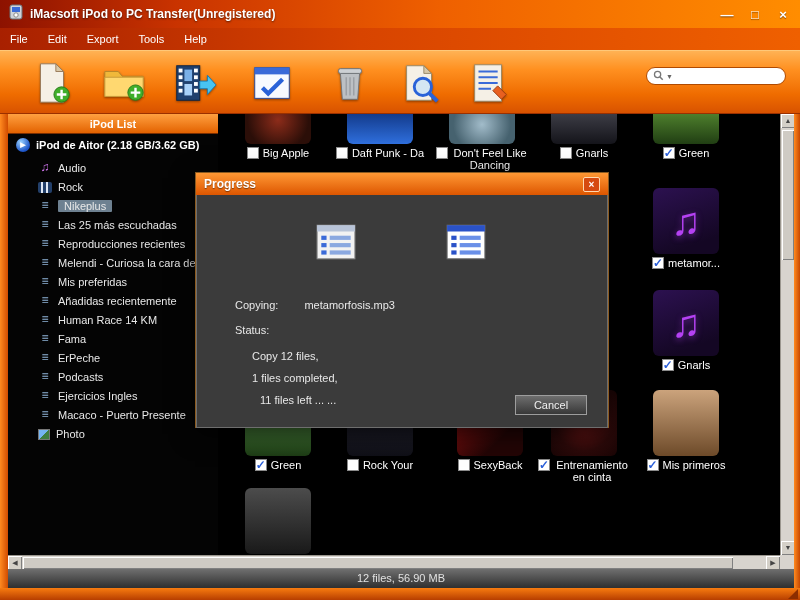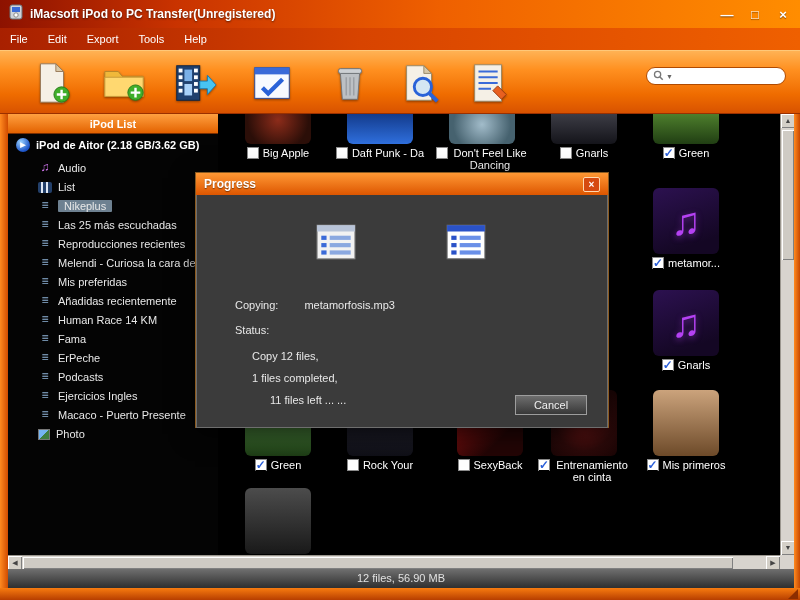--- a/index.html
+++ b/index.html
@@ -43,21 +43,21 @@
   .side-item{display:flex;align-items:center;height:19px;padding-left:30px;gap:6px;color:#e8e8e8;font-size:11px;white-space:nowrap;}
   .si{width:14px;height:13px;display:inline-block;text-align:center;font-size:12px;line-height:13px;flex:0 0 14px;}
   .icon-audio::before{content:"♫";color:#d478f2;}
   .icon-video{background:repeating-linear-gradient(90deg,#23406b 0 3px,#dfe8f5 3px 5px,#23406b 5px 8px,#dfe8f5 8px 10px,#23406b 10px 13px);border-radius:2px;height:11px;margin-top:1px;}
   .icon-playlist::before{content:"≡";color:#8fb4d8;font-weight:bold;}
   .icon-photo{background:linear-gradient(135deg,#74b4f2 50%,#3f7e3f 50%);border:1px solid #777;height:11px;width:12px;flex:0 0 12px;margin-top:1px;}
   .sel-bg{background:#6e8191;padding:0 6px;border-radius:1px;}
 
   
   .main{position:absolute;left:218px;top:114px;width:562px;height:441px;background:#000;overflow:hidden;}
-  .tile{position:absolute;width:100px;text-decoration:underline;}
+  .tile{position:absolute;width:100px;}
   .art{width:66px;height:66px;margin:0 auto;border-radius:6px;position:relative;}
   .r1 .art{height:30px;border-radius:0 0 6px 6px;}
   .trow{display:flex;align-items:flex-start;justify-content:center;gap:4px;margin-top:3px;}
   .cb{width:12px;height:12px;background:#fff;border:1px solid #8a8a8a;flex:0 0 12px;margin-top:0;}
   .ck{display:block;color:#2b5fd9;font-weight:bold;font-size:12px;line-height:10px;margin-left:0;}
   .tlabel{font-size:11px;color:#fff;max-width:76px;text-align:center;line-height:12px;}
   .art-note{background:linear-gradient(160deg,#2c1150,#140724 80%);}
   .art-note::after{content:"♫";position:absolute;left:0;top:0;width:100%;height:100%;display:flex;align-items:center;justify-content:center;
     color:#b441f2;font-size:40px;text-shadow:0 2px 6px rgba(180,65,242,.5);}
   .art-bigapple{background:radial-gradient(circle at 50% 20%,#8d2c1a,#2b0e08 75%);}
@@ -99,21 +99,21 @@
   .dlg-title-text{color:#fff;font-size:12px;font-weight:bold;text-shadow:0 1px 1px rgba(0,0,0,.45);}
   .dlg-close{margin-left:auto;width:17px;height:15px;background:#d64a10;border:1px solid #ffd9b0;border-radius:2px;
     color:#fff;font-size:10px;font-weight:bold;line-height:13px;text-align:center;cursor:pointer;}
   .dlg-body{position:relative;height:233px;background:#3b3b3b;border:1px solid #6e6e6e;border-top:none;}
   .dlg-icon{position:absolute;top:26px;width:42px;height:42px;}
   .dlg-icon svg{width:42px;height:42px;}
   .di-1{left:118px;} .di-2{left:248px;}
   .dlg-row{position:absolute;color:#e8e8e8;font-size:11px;white-space:nowrap;}
   .dlg-copying{left:38px;top:104px;} .dlg-copy-val{margin-left:26px;}
   .dlg-status{left:38px;top:129px;}
-  .dlg-l1{left:55px;top:155px;} .dlg-l2{left:55px;top:177px;} .dlg-l3{left:73px;top:199px;}
+  .dlg-l1{left:55px;top:155px;} .dlg-l2{left:55px;top:177px;} .dlg-l3{left:63px;top:199px;}
   .dlg-cancel{position:absolute;right:20px;bottom:12px;width:72px;height:20px;
     background:linear-gradient(180deg,#6e6e6e,#383838);border:1px solid #9d9d9d;color:#efefef;font-size:11px;cursor:pointer;}
 </style>
 </head>
 <body>
 
 <div class="window">
 
   <div class="titlebar">
     <span class="app-icon">
@@ -219,21 +219,21 @@
       <span class="dev-ic">▶</span>
       <span>iPod de Aitor  (2.18 GB/3.62 GB)</span>
     </div>
     <div class="side-list">
       <div class="side-item">
           <span class="si icon-audio"></span>
           <span>Audio</span>
         </div>
       <div class="side-item">
           <span class="si icon-video"></span>
-          <span>List</span>
+          <span>Rock</span>
         </div>
       <div class="side-item">
           <span class="si icon-playlist"></span>
           <span class="sel-bg">Nikeplus</span>
         </div>
       <div class="side-item">
           <span class="si icon-playlist"></span>
           <span>Las 25 más escuchadas</span>
         </div>
       <div class="side-item">

